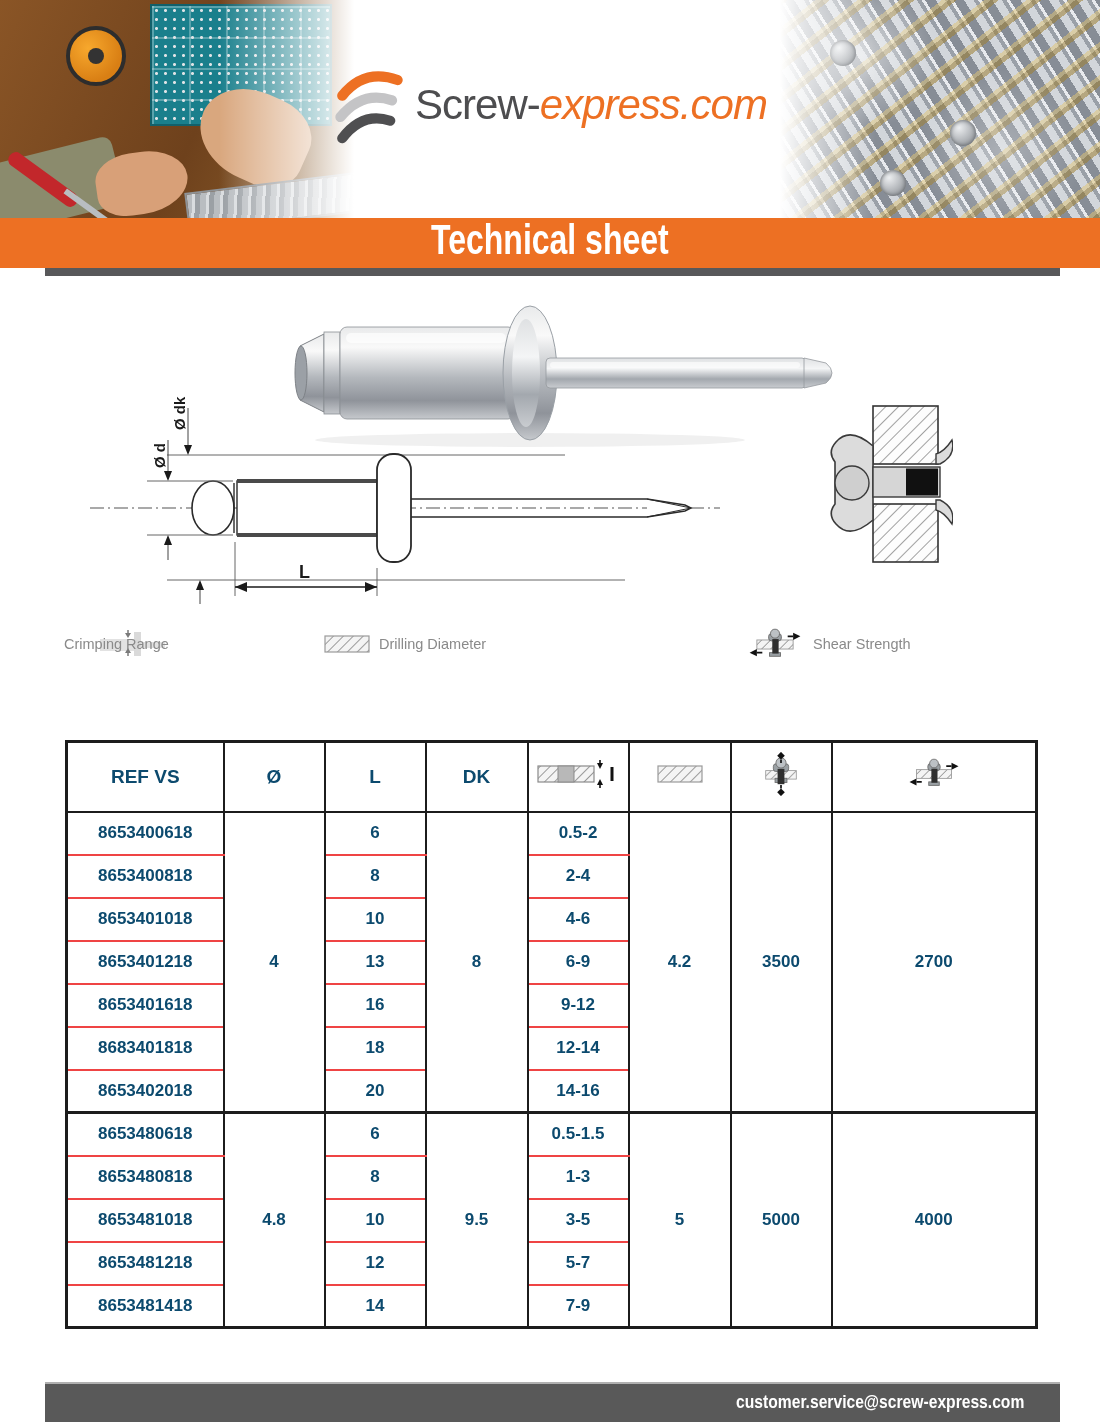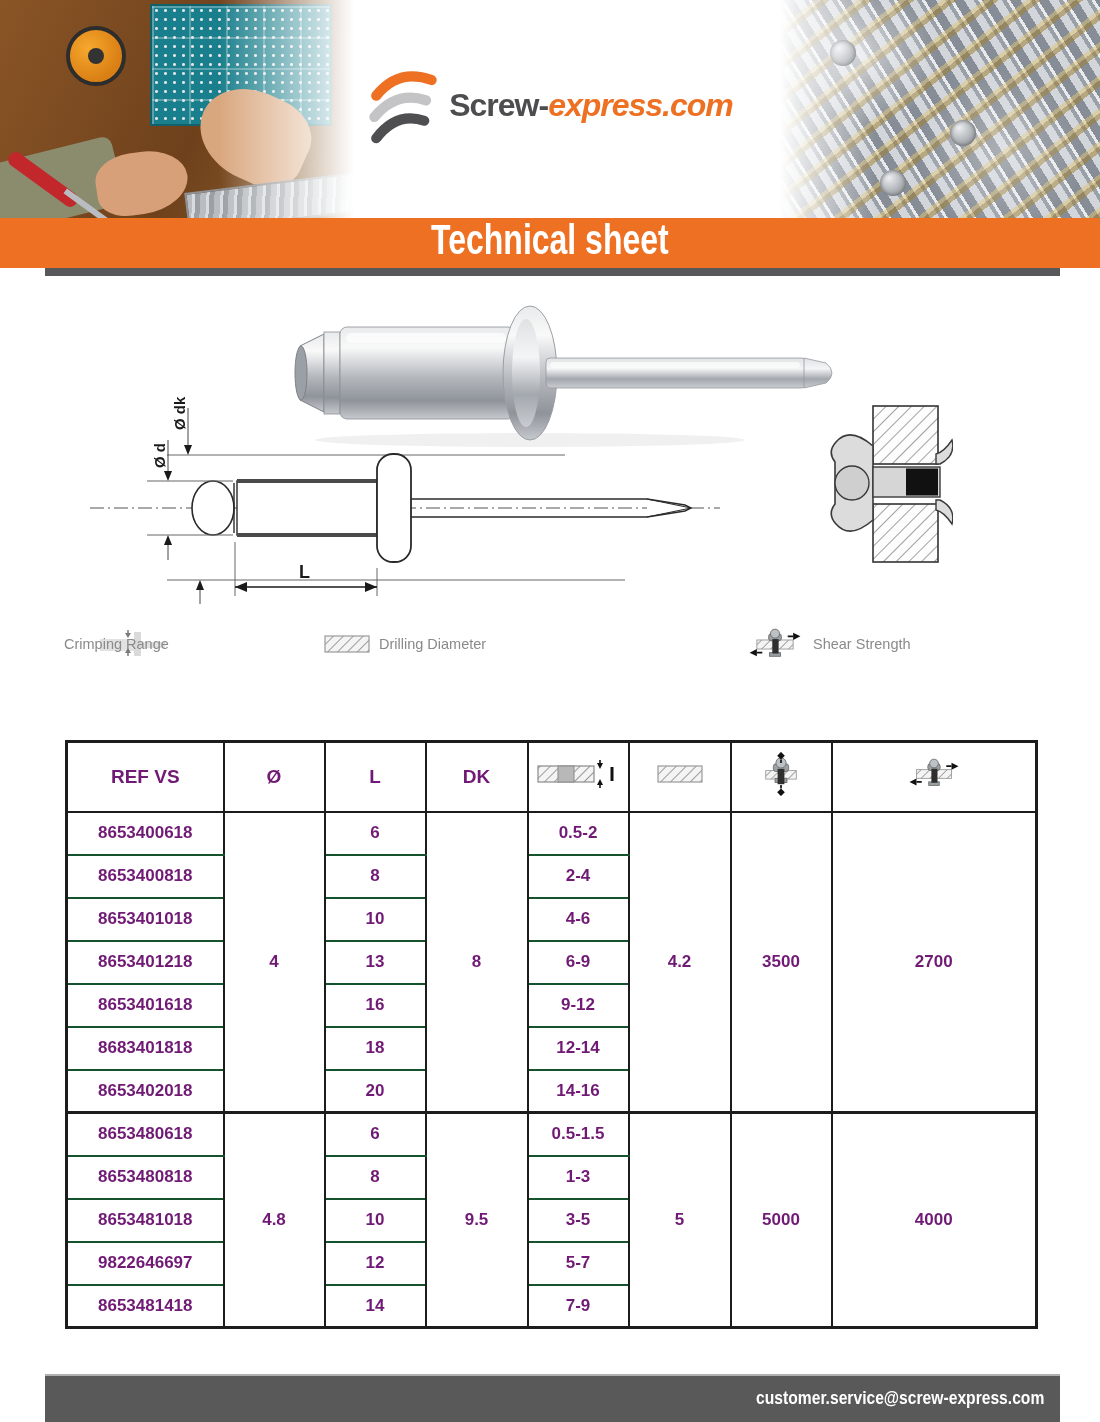--- a/index.html
+++ b/index.html
@@ -35,52 +35,52 @@
   .hand1 { position:absolute; left:96px; top:152px; width:92px; height:62px; background:#d8a078; border-radius:46% 54% 60% 40%; transform:rotate(-8deg); }
   .hand2 { position:absolute; left:198px; top:92px; width:112px; height:88px; background:#d9a77e; border-radius:55% 45% 40% 60%; transform:rotate(24deg); }
   .driver-handle { position:absolute; left:2px; top:172px; width:82px; height:15px; background:#c2272b; border-radius:7px; transform:rotate(36deg); }
   .driver-shaft { position:absolute; left:60px; top:204px; width:55px; height:6px; background:#b9bdc1; transform:rotate(36deg); }
   .tray { position:absolute; left:186px; top:182px; width:180px; height:40px; transform:rotate(-7deg);
     background:repeating-linear-gradient(100deg,#b9bdc1 0 6px,#d9dcdf 6px 9px,#9ba0a5 9px 14px); border:2px solid #8e9296; }
   .screwhead { position:absolute; width:26px; height:26px; border-radius:50%;
     background:radial-gradient(circle at 35% 30%, #eceef0, #9b9fa4 75%); box-shadow:inset 0 0 4px #595d61; }
 
   .logo { position:absolute; left:0; right:0; top:66px; display:flex; justify-content:center; align-items:center; gap:10px; z-index:5; }
-  .logo-text { font-size:32px; font-weight:bold; letter-spacing:-1px; white-space:nowrap; }
+  .logo-text { font-size:42px; font-weight:normal; letter-spacing:-1px; white-space:nowrap; }
   .logo-dark { color:#4d4d4f; }
   .logo-orange { color:#ED7023; font-style:italic; }
 
   
   .banner { height:50px; background:#ED7023; display:flex; align-items:flex-start; justify-content:center; }
   .banner-title { color:#fff; font-weight:bold; font-size:39px; transform:scale(.82,1.08); letter-spacing:0; }
   .gray-strip { margin-left:45px; width:1015px; height:8px; background:#58585A; }
 
   
   .figures { position:relative; height:424px; }
   .svg-abs { position:absolute; }
 
   
   .legend-item { position:absolute; top:344px; height:48px; display:flex; align-items:center; gap:9px; color:#8a8a8a; font-size:14.5px; }
   .legend-crimp-wrap { position:relative; }
   .legend-crimp-wrap .overlay-icon { position:absolute; left:36px; top:-6px; opacity:.6; }
   .legend-text { position:relative; z-index:1; }
 
   
-  table.spec { border-collapse:collapse; table-layout:fixed; width:970px; margin-left:65px; color:#701a75; margin-top:40px; }
+  table.spec { border-collapse:collapse; table-layout:fixed; width:970px; margin-left:65px; color:#0c4a6e; margin-top:40px; }
   table.spec { border:3px solid #1c1c1c; }
   table.spec th, table.spec td { border-left:2px solid #1c1c1c; border-right:2px solid #1c1c1c; text-align:center; vertical-align:middle; padding:0; }
   table.spec thead th { height:70px; border-bottom:2px solid #1c1c1c; font-size:19px; font-weight:bold; }
   table.spec tbody tr { height:43px; }
   table.spec td { font-size:17px; font-weight:bold; }
-  td.sep { border-bottom:2px solid #14532d;margin-left:40px; }
+  td.sep { border-bottom:2px solid #ef4444;margin-left:40px; }
   tr.group-start td { border-top:3px solid #1c1c1c; }
 
   
-  .footer-bar { position:absolute; bottom:0; left:45px; width:1015px; height:48px; background:#595959; border-top:2px solid #b0b0b0;
-    display:flex; align-items:center; justify-content:flex-end; padding-right:16px; }
+  .footer-bar { position:absolute; bottom:0; left:45px; width:1015px; height:40px; background:#595959; border-top:2px solid #b0b0b0;
+    display:flex; align-items:center; justify-content:flex-end; padding-right:36px; }
   .footer-email { color:#fff; font-weight:bold; font-size:17px; transform:scale(.92,1.05); transform-origin:right center; text-decoration:none; }
 </style>
 </head>
 <body>
 
 <svg width="0" height="0" style="position:absolute" aria-hidden="true">
   <defs>
     <pattern id="hatch" width="7" height="7" patternUnits="userSpaceOnUse" patternTransform="rotate(45)">
       <rect width="7" height="7" fill="#f4f4f4"></rect>
       <line x1="0" y1="0" x2="0" y2="7" stroke="#9a9a9a" stroke-width="2"></line>
@@ -371,21 +371,21 @@
         <td class="sep">8653480818</td>
         <td class="sep">8</td>
         <td class="sep">1-3</td>
       </tr>
       <tr>
         <td class="sep">8653481018</td>
         <td class="sep">10</td>
         <td class="sep">3-5</td>
       </tr>
       <tr>
-        <td class="sep">9822646697</td>
+        <td class="sep">8653481218</td>
         <td class="sep">12</td>
         <td class="sep">5-7</td>
       </tr>
       <tr>
         <td>8653481418</td>
         <td>14</td>
         <td>7-9</td>
       </tr>
     </tbody>
   </table>

